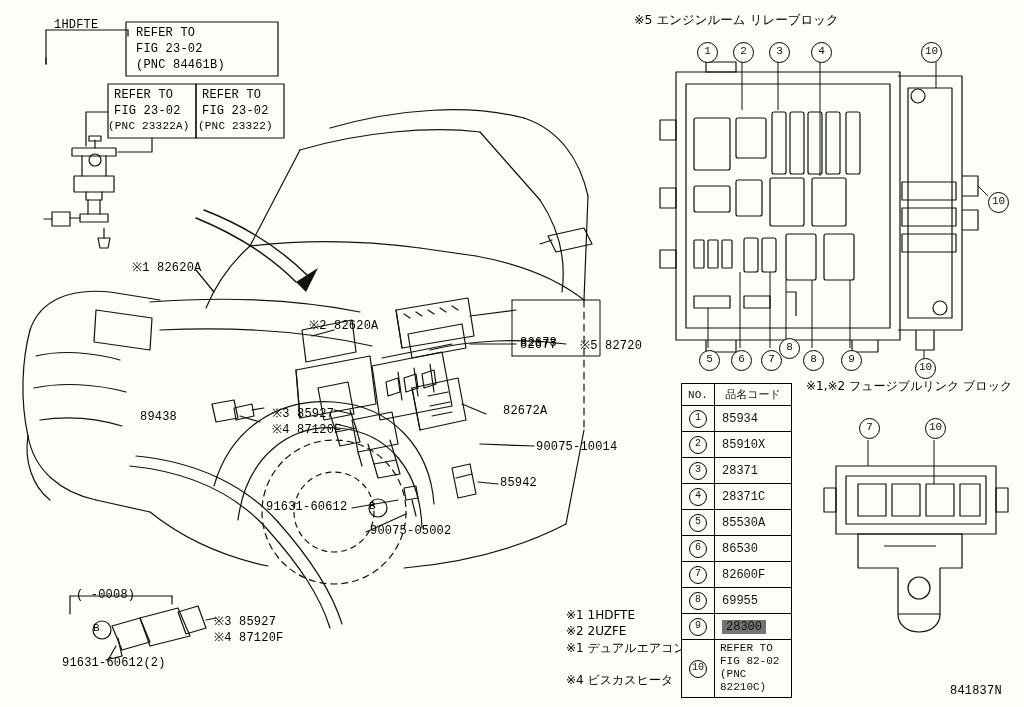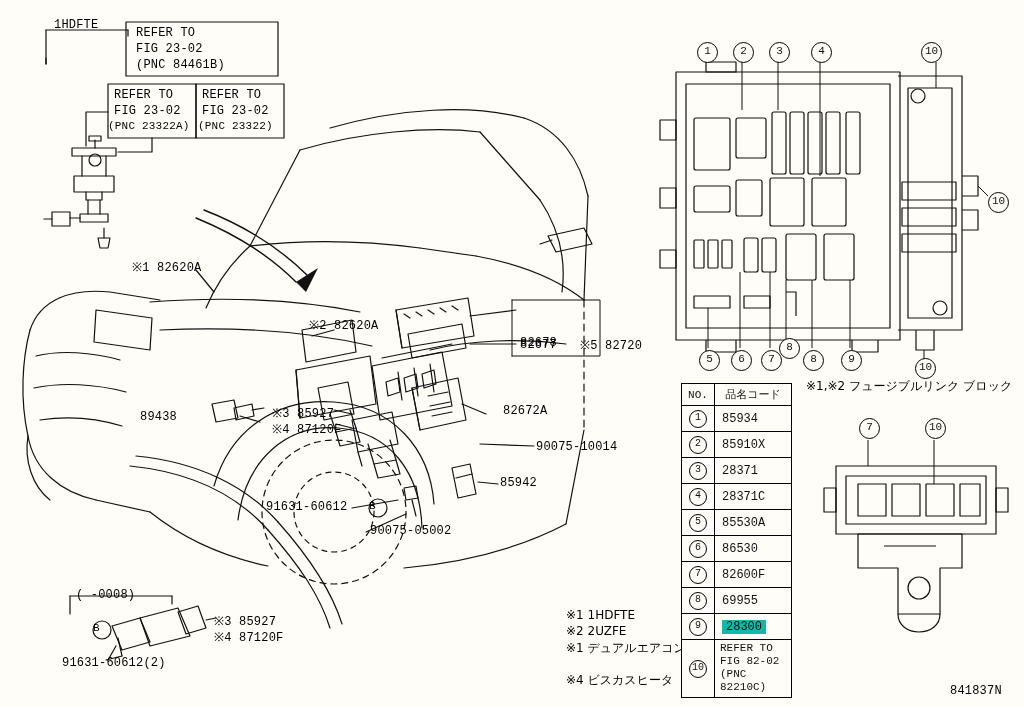--- a/index.html
+++ b/index.html
@@ -33,21 +33,21 @@
   #parts-table .hdr .c2{flex:1;display:flex;align-items:center;justify-content:center;font-family:"DejaVu Sans",sans-serif;font-size:11px;}
   #parts-table .row{display:flex;border-bottom:1.1px solid #000;min-height:25px;}
   #parts-table .row:last-child{border-bottom:none;}
   #parts-table .row .c1{width:32px;border-right:1.2px solid #000;display:flex;align-items:center;justify-content:center;}
   #parts-table .row .c2{flex:1;display:flex;align-items:center;padding-left:7px;}
   #parts-table .row .c2.multi{flex-direction:column;align-items:flex-start;justify-content:center;padding:2px 0 3px 5px;line-height:13px;font-size:11px;}
   #parts-table .num{
     display:inline-block;border:1.2px solid #000;border-radius:50%;
     width:16px;height:16px;line-height:14px;text-align:center;font-size:10px;
   }
-  #parts-table .sel{background:#14b8a6;padding:0 4px;}
+  #parts-table .sel{background:#737373;padding:0 4px;}
 </style>
 </head>
 <body>
 
 <div class="page">
 
   <svg class="layer" viewBox="0 0 1024 707">
     <g fill="none" stroke="#111" stroke-width="1.2" stroke-linecap="round" stroke-linejoin="round">
 
       <path d="M46 30 L46 64"></path>
@@ -328,20 +328,21 @@
   <div class="txt" style="left:62px;top:656px;">91631-60612(2)</div>
 
   <div class="txt" style="left:369px;top:500px;font-size:11px;">B</div>
   <div class="txt" style="left:93px;top:622px;font-size:11px;">B</div>
 
   <div class="txt jp" style="left:566px;top:608px;">※1 1HDFTE</div>
   <div class="txt jp" style="left:566px;top:624px;">※2 2UZFE</div>
   <div class="txt jp" style="left:566px;top:640px;">※1 デュアルエアコン</div>
   <div class="txt jp" style="left:566px;top:656px;margin-top:16px;">※4 ビスカスヒータ</div>
 
+  <div class="txt jp" style="left:634px;top:12px;font-size:12.5px;">※5 エンジンルーム リレーブロック</div>
   <div class="txt jp" style="left:806px;top:378px;font-size:12px;">※1,※2 フュージブルリンク ブロック</div>
 
   <div class="txt" style="left:950px;top:684px;">841837N</div>
 
   <div class="circ" style="left:697px;top:42px;">1</div>
   <div class="circ" style="left:733px;top:42px;">2</div>
   <div class="circ" style="left:769px;top:42px;">3</div>
   <div class="circ" style="left:811px;top:42px;">4</div>
   <div class="circ" style="left:921px;top:42px;">10</div>
 

